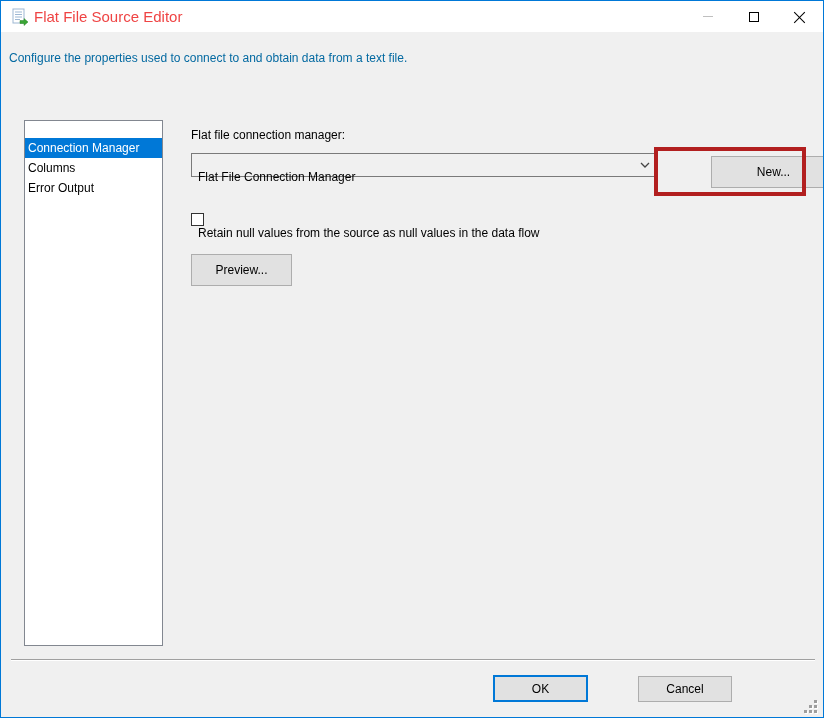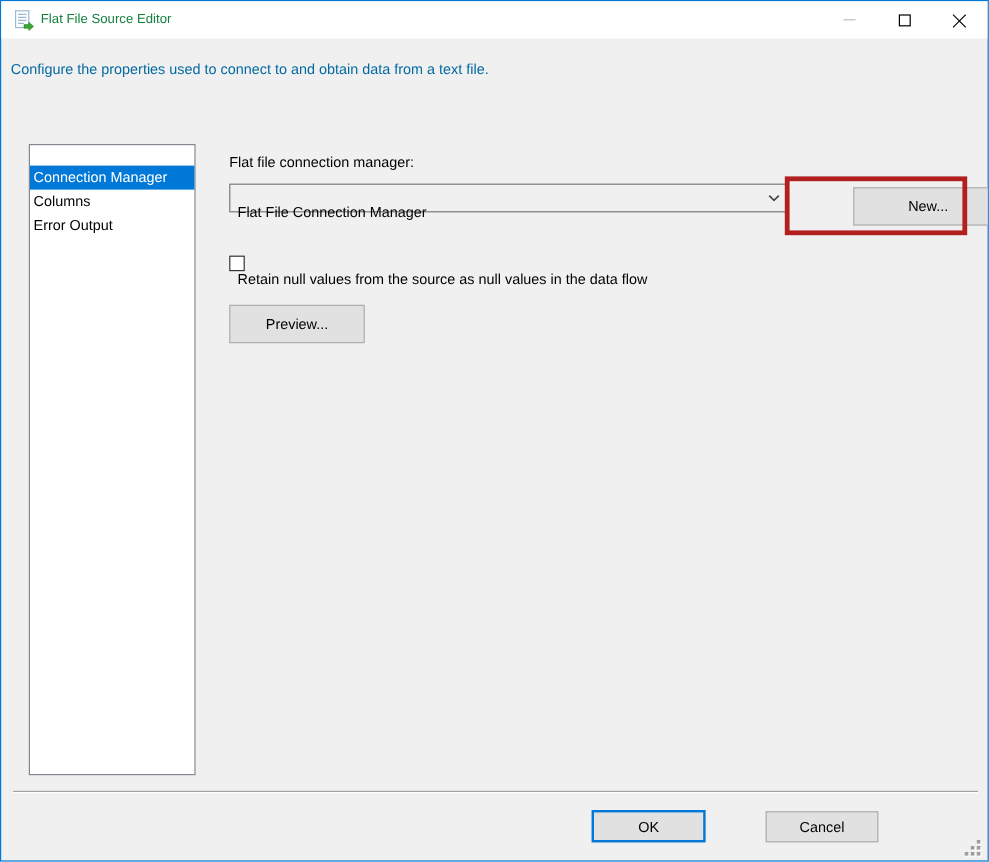--- a/index.html
+++ b/index.html
@@ -19,21 +19,21 @@
     overflow: hidden;
   }
   
   .titlebar {
     position: absolute; left: 0; top: 0; right: 0; height: 31px;
     background: #ffffff;
     display: flex; align-items: center;
   }
   .titlebar-icon { position: absolute; left: 10px; top: 7px; width: 18px; height: 18px; }
   .titlebar-text {
-    position: absolute; left: 33px; top: 0; line-height: 31px; font-size: 11px; color: #15803d;
+    position: absolute; left: 33px; top: 0; line-height: 31px; font-size: 15px; color: #ef4444;
     white-space: nowrap;
   }
   .titlebar-controls { position: absolute; right: 0; top: 0; height: 31px; display: flex; }
   .caption-btn {
     width: 46px; height: 31px; display: flex; align-items: center; justify-content: center;
     background: transparent; border: none; font-size: 12px; cursor: default;
   }
   .min-glyph { width: 10px; height: 1px; background: #bfbfbf; display: inline-block; }
   .max-glyph { width: 10px; height: 10px; border: 1px solid #000; display: inline-block; background: transparent; }
   .close-glyph { position: relative; width: 12px; height: 12px; display: inline-block; }
@@ -67,21 +67,21 @@
   .annotation-box {
     position: absolute; left: 653px; top: 146px; width: 152px; height: 49px;
     border: 4px solid #b21f1f; pointer-events: none;
   }
   .btn {
     background: #e1e1e1; border: 1px solid #adadad;
     font-family: "Liberation Sans", "DejaVu Sans", sans-serif; font-size: 12px; color: #000;
     cursor: default;
   }
   .btn-new { position: absolute; left: 670px; top: 155px; width: 125px; height: 32px; margin-left: 40px; }
-  .btn-preview { position: absolute; left: 190px; top: 253px; width: 113px; height: 32px; }
+  .btn-preview { position: absolute; left: 190px; top: 253px; width: 101px; height: 32px; }
   .checkbox-row { position: absolute; left: 190px; top: 211px; display: flex; align-items: flex-start; flex-direction: column; }
   .checkbox-box {
     width: 13px; height: 13px; background: #fff; border: 1px solid #333;
     margin-top: 1px; flex: none; cursor: default;
   }
   .checkbox-label { margin-left: 7px; font-size: 12px; line-height: 15px; }
   
   .divider {
     position: absolute; left: 10px; top: 658px; width: 804px; height: 2px;
     border-top: 1px solid #a0a0a0; border-bottom: 1px solid #ffffff;

